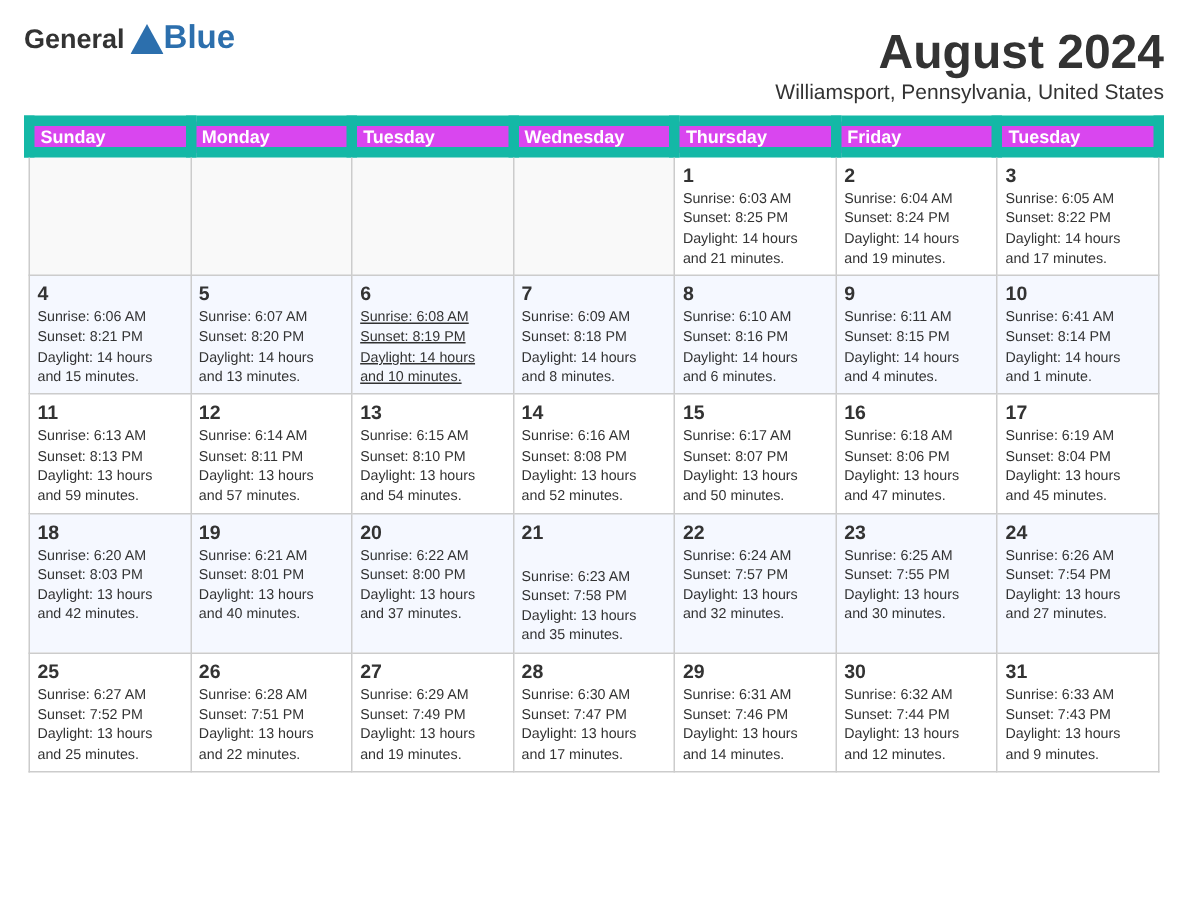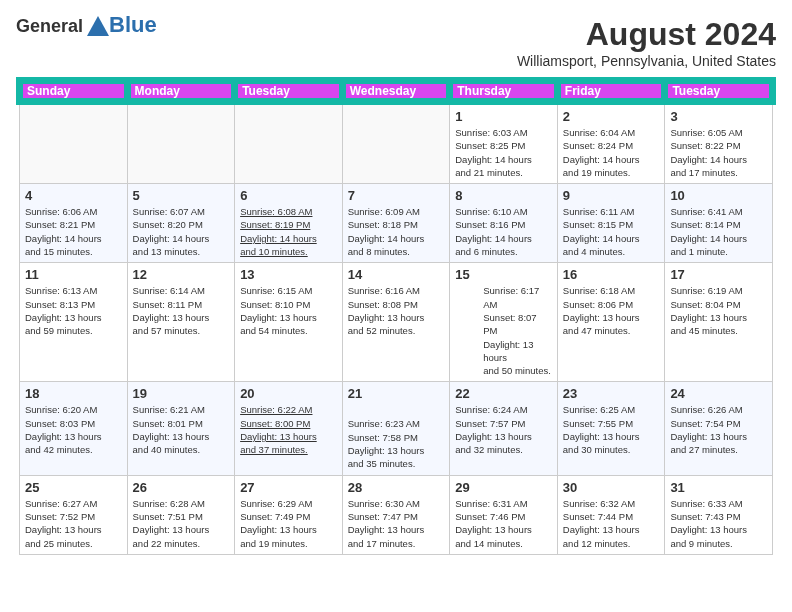--- a/index.html
+++ b/index.html
@@ -215,21 +215,21 @@
         </td>
         <td>
           <span class="day-number">14</span>
           <div class="day-info" style="white-space: pre-line;">Sunrise: 6:16 AM
 Sunset: 8:08 PM
 Daylight: 13 hours
 and 52 minutes.</div>
         </td>
         <td>
           <span class="day-number">15</span>
-          <div class="day-info" style="white-space: pre-line; margin-left: 28px;">Sunrise: 6:17 AM
+          <div class="day-info" style="white-space: pre-line;">Sunrise: 6:17 AM
 Sunset: 8:07 PM
 Daylight: 13 hours
 and 50 minutes.</div>
         </td>
         <td>
           <span class="day-number">16</span>
           <div class="day-info" style="white-space: pre-line;">Sunrise: 6:18 AM
 Sunset: 8:06 PM
 Daylight: 13 hours
 and 47 minutes.</div>
@@ -252,21 +252,21 @@
         </td>
         <td>
           <span class="day-number">19</span>
           <div class="day-info" style="white-space: pre-line;">Sunrise: 6:21 AM
 Sunset: 8:01 PM
 Daylight: 13 hours
 and 40 minutes.</div>
         </td>
         <td>
           <span class="day-number">20</span>
-          <div class="day-info" style="white-space: pre-line; text-decoration: underline;">Sunrise: 6:22 AM
+          <div class="day-info" style="white-space: pre-line;">Sunrise: 6:22 AM
 Sunset: 8:00 PM
 Daylight: 13 hours
 and 37 minutes.</div>
         </td>
         <td>
           <span class="day-number">21</span>
           <div class="day-info" style="white-space: pre-line; margin-top: 16px;">Sunrise: 6:23 AM
 Sunset: 7:58 PM
 Daylight: 13 hours
 and 35 minutes.</div>

